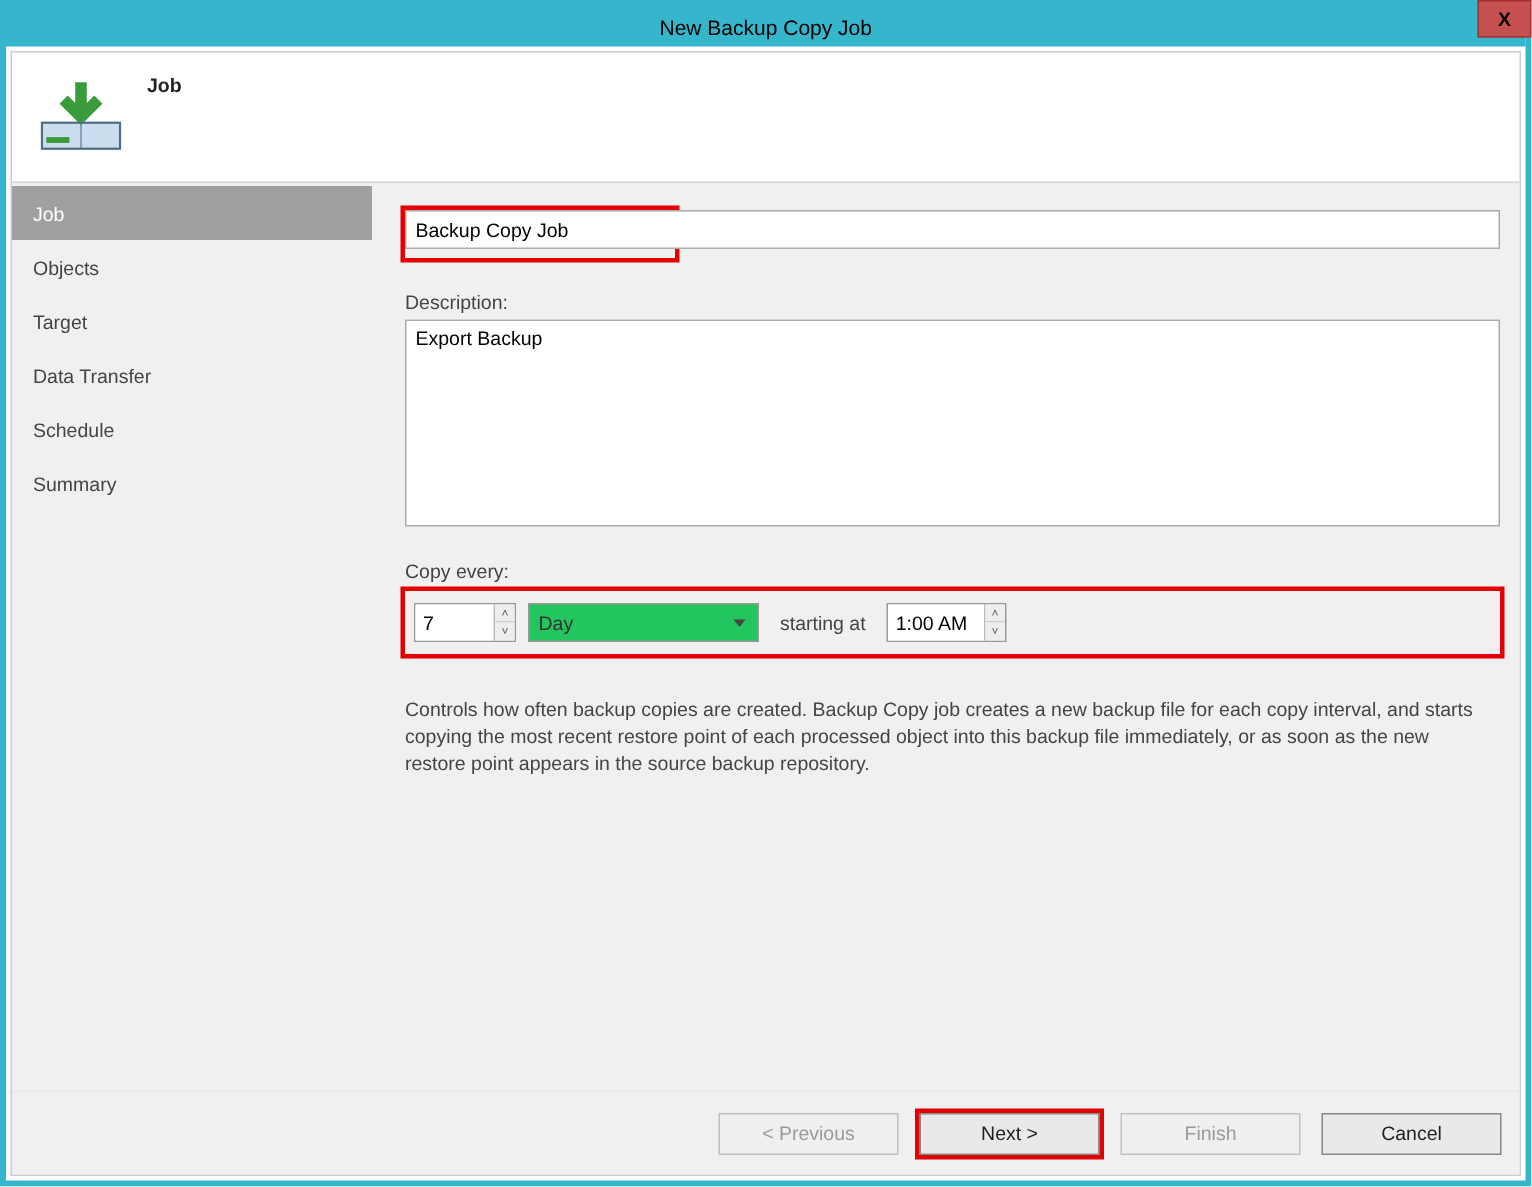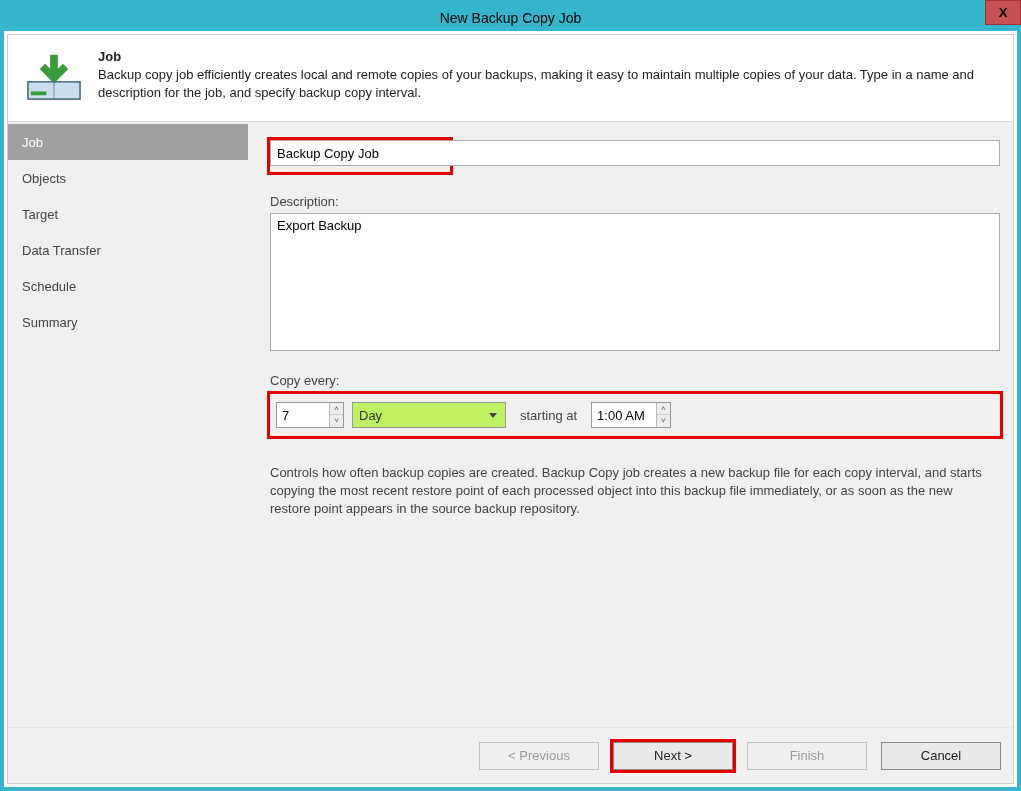--- a/index.html
+++ b/index.html
@@ -180,21 +180,21 @@
       color: #555;
       border-bottom: 1px solid #ccc;
     }
     .spinner-btns div:last-child { border-bottom: none; }
 
     .select-box {
       position: relative;
       width: 154px;
       height: 26px;
       border: 1px solid #999;
-      background: #bef264;
+      background: #22c55e;
       display: flex;
       align-items: center;
       padding: 0 6px;
     }
     .select-box::after {
       content: "";
       position: absolute;
       right: 8px;
       top: 50%;
       margin-top: -2px;
@@ -257,21 +257,20 @@
     <div class="header-row">
       <svg class="header-icon" viewBox="0 0 60 56">
         <rect x="3" y="34" width="54" height="18" fill="#c9ddee" stroke="#6d8aa0" stroke-width="1"></rect>
         <line x1="30" y1="34" x2="30" y2="52" stroke="#6d8aa0" stroke-width="1"></line>
         <rect x="6" y="44" width="16" height="4" fill="#3a9b3a"></rect>
         <path d="M30 6 L30 28 M18 18 L30 30 L42 18" fill="none" stroke="#3a9b3a" stroke-width="8" stroke-linecap="butt"></path>
         <rect x="3" y="34" width="54" height="18" fill="none" stroke="#4f6e84" stroke-width="1.5"></rect>
       </svg>
       <div class="header-text">
         <div class="header-title">Job</div>
-        <div class="header-desc">Backup copy job efficiently creates local and remote copies of your backups, making it easy to maintain multiple copies of your data. Type in a name and description for the job, and specify backup copy interval.</div>
       </div>
     </div>
 
     <div class="body">
 
       <div class="sidebar">
         <div class="sidebar-item active">
             <span>Job</span>
           </div>
         <div class="sidebar-item">

